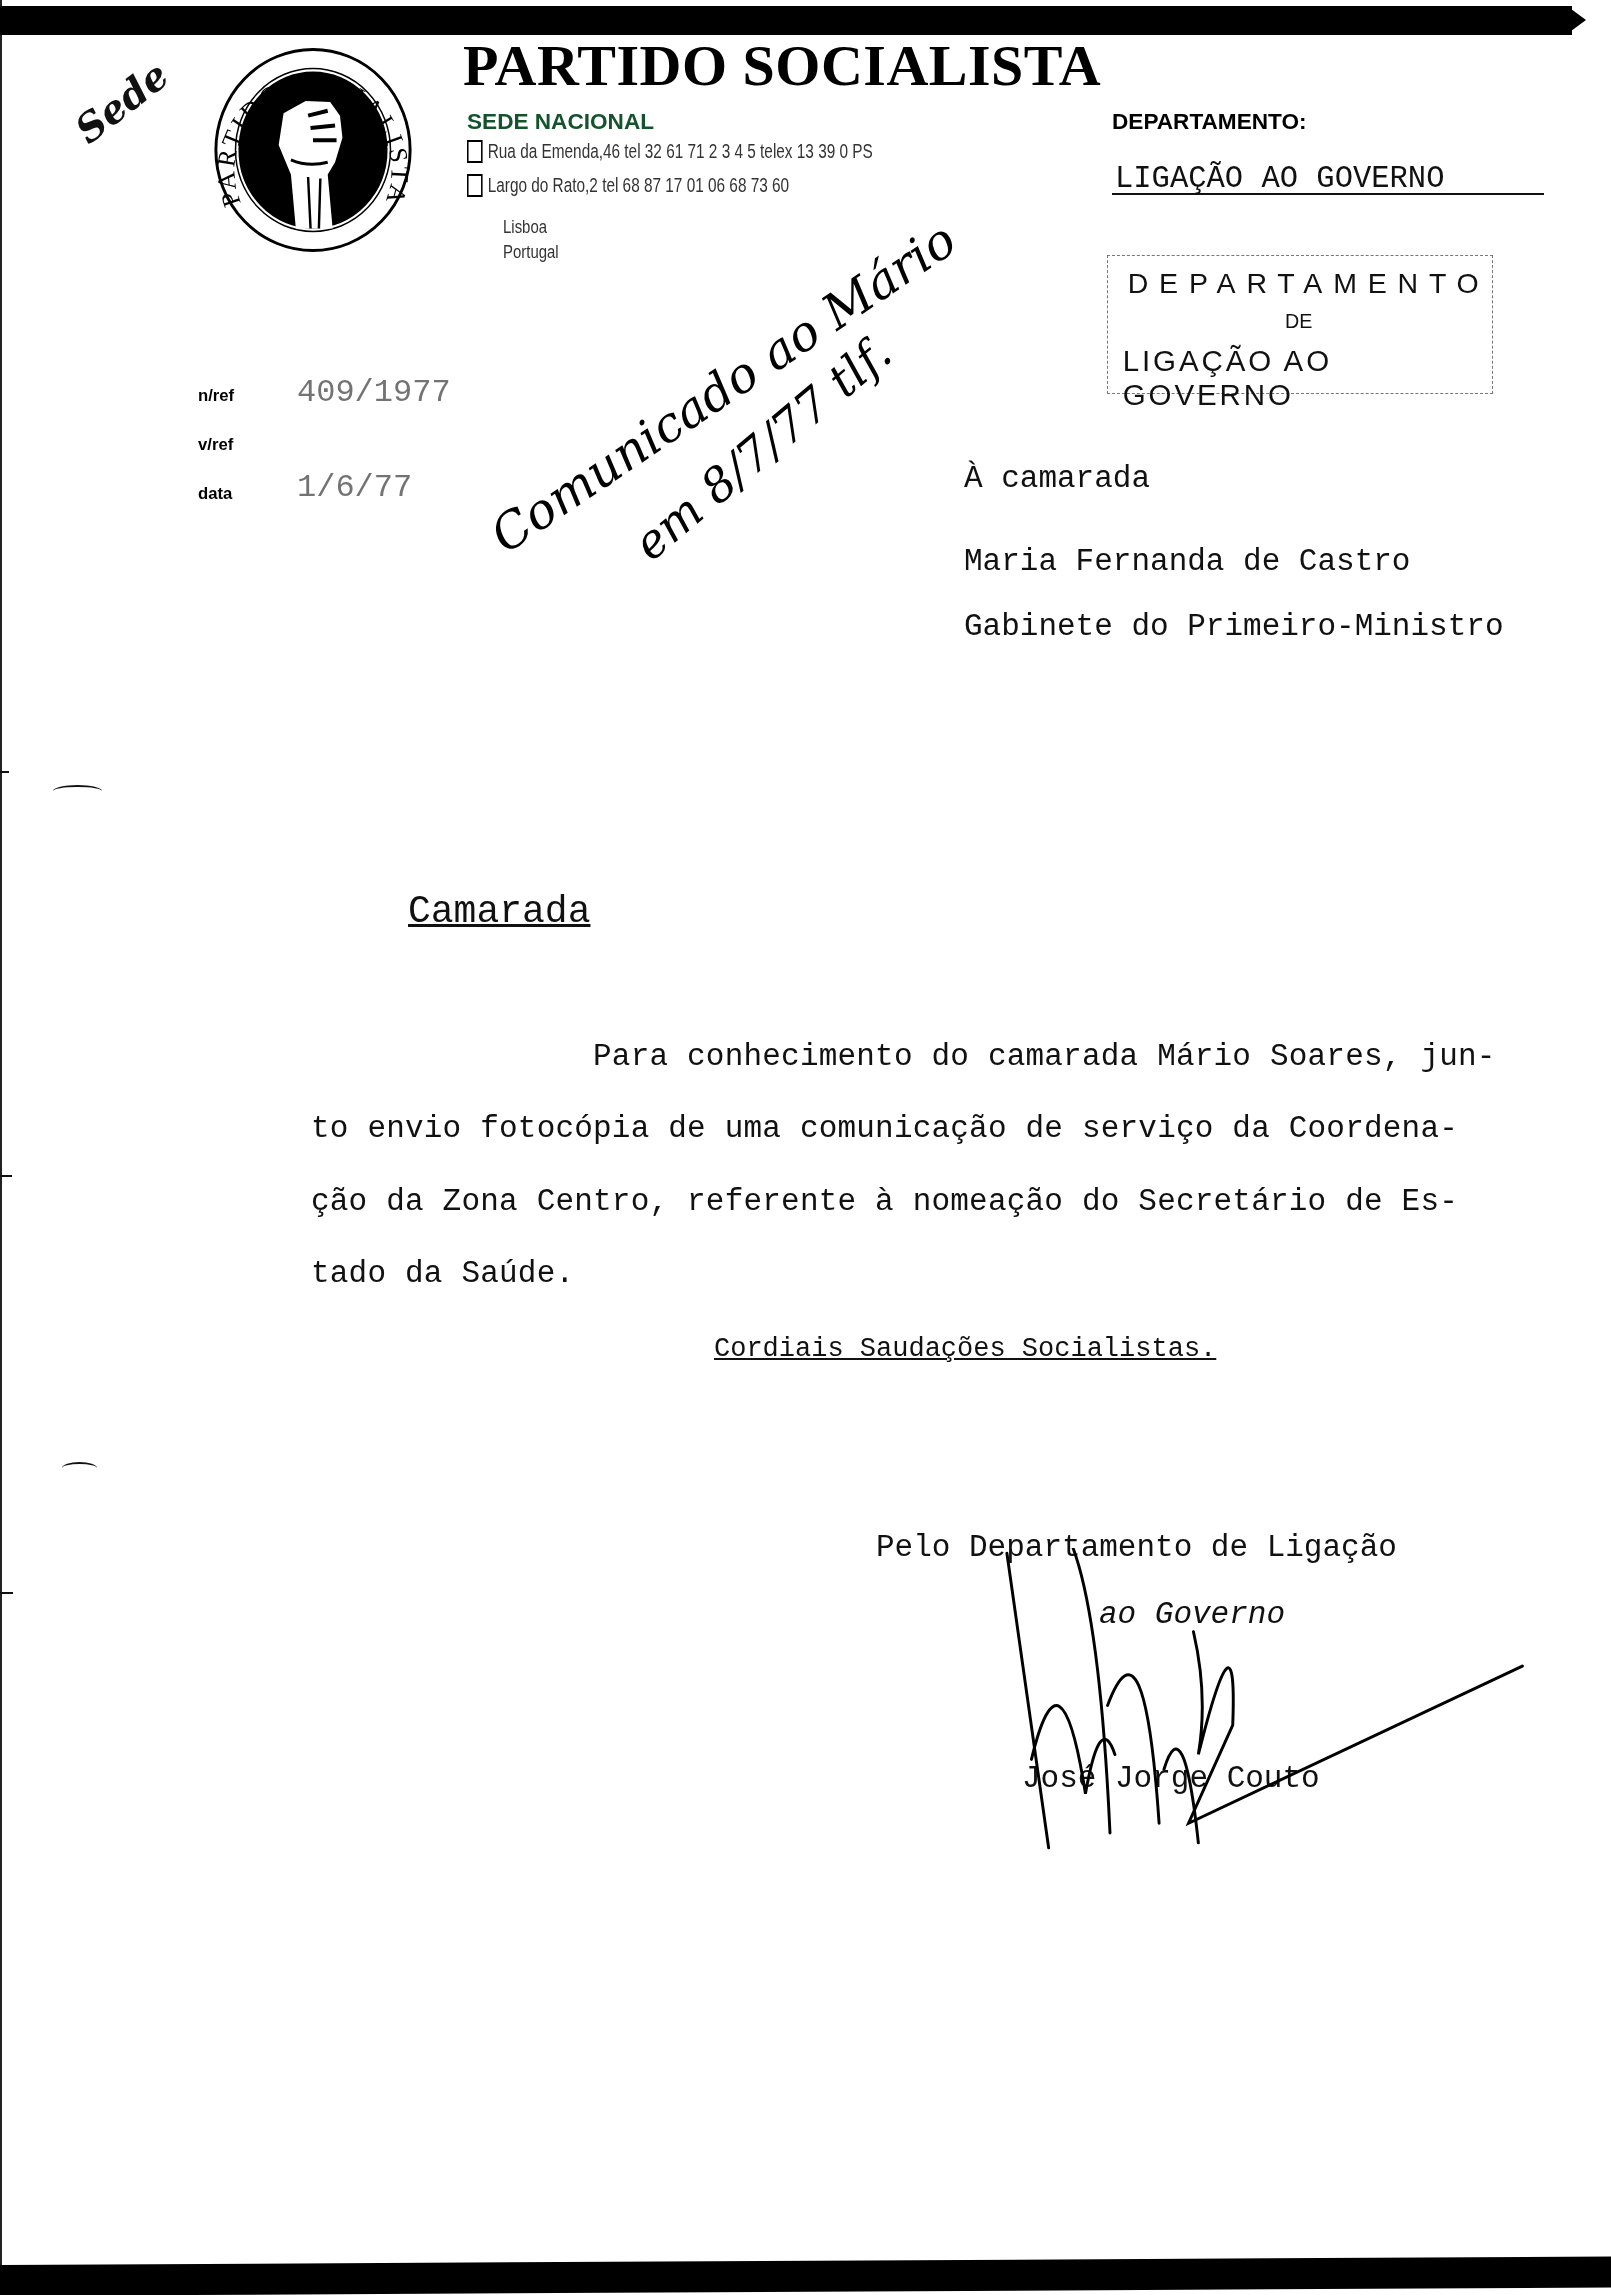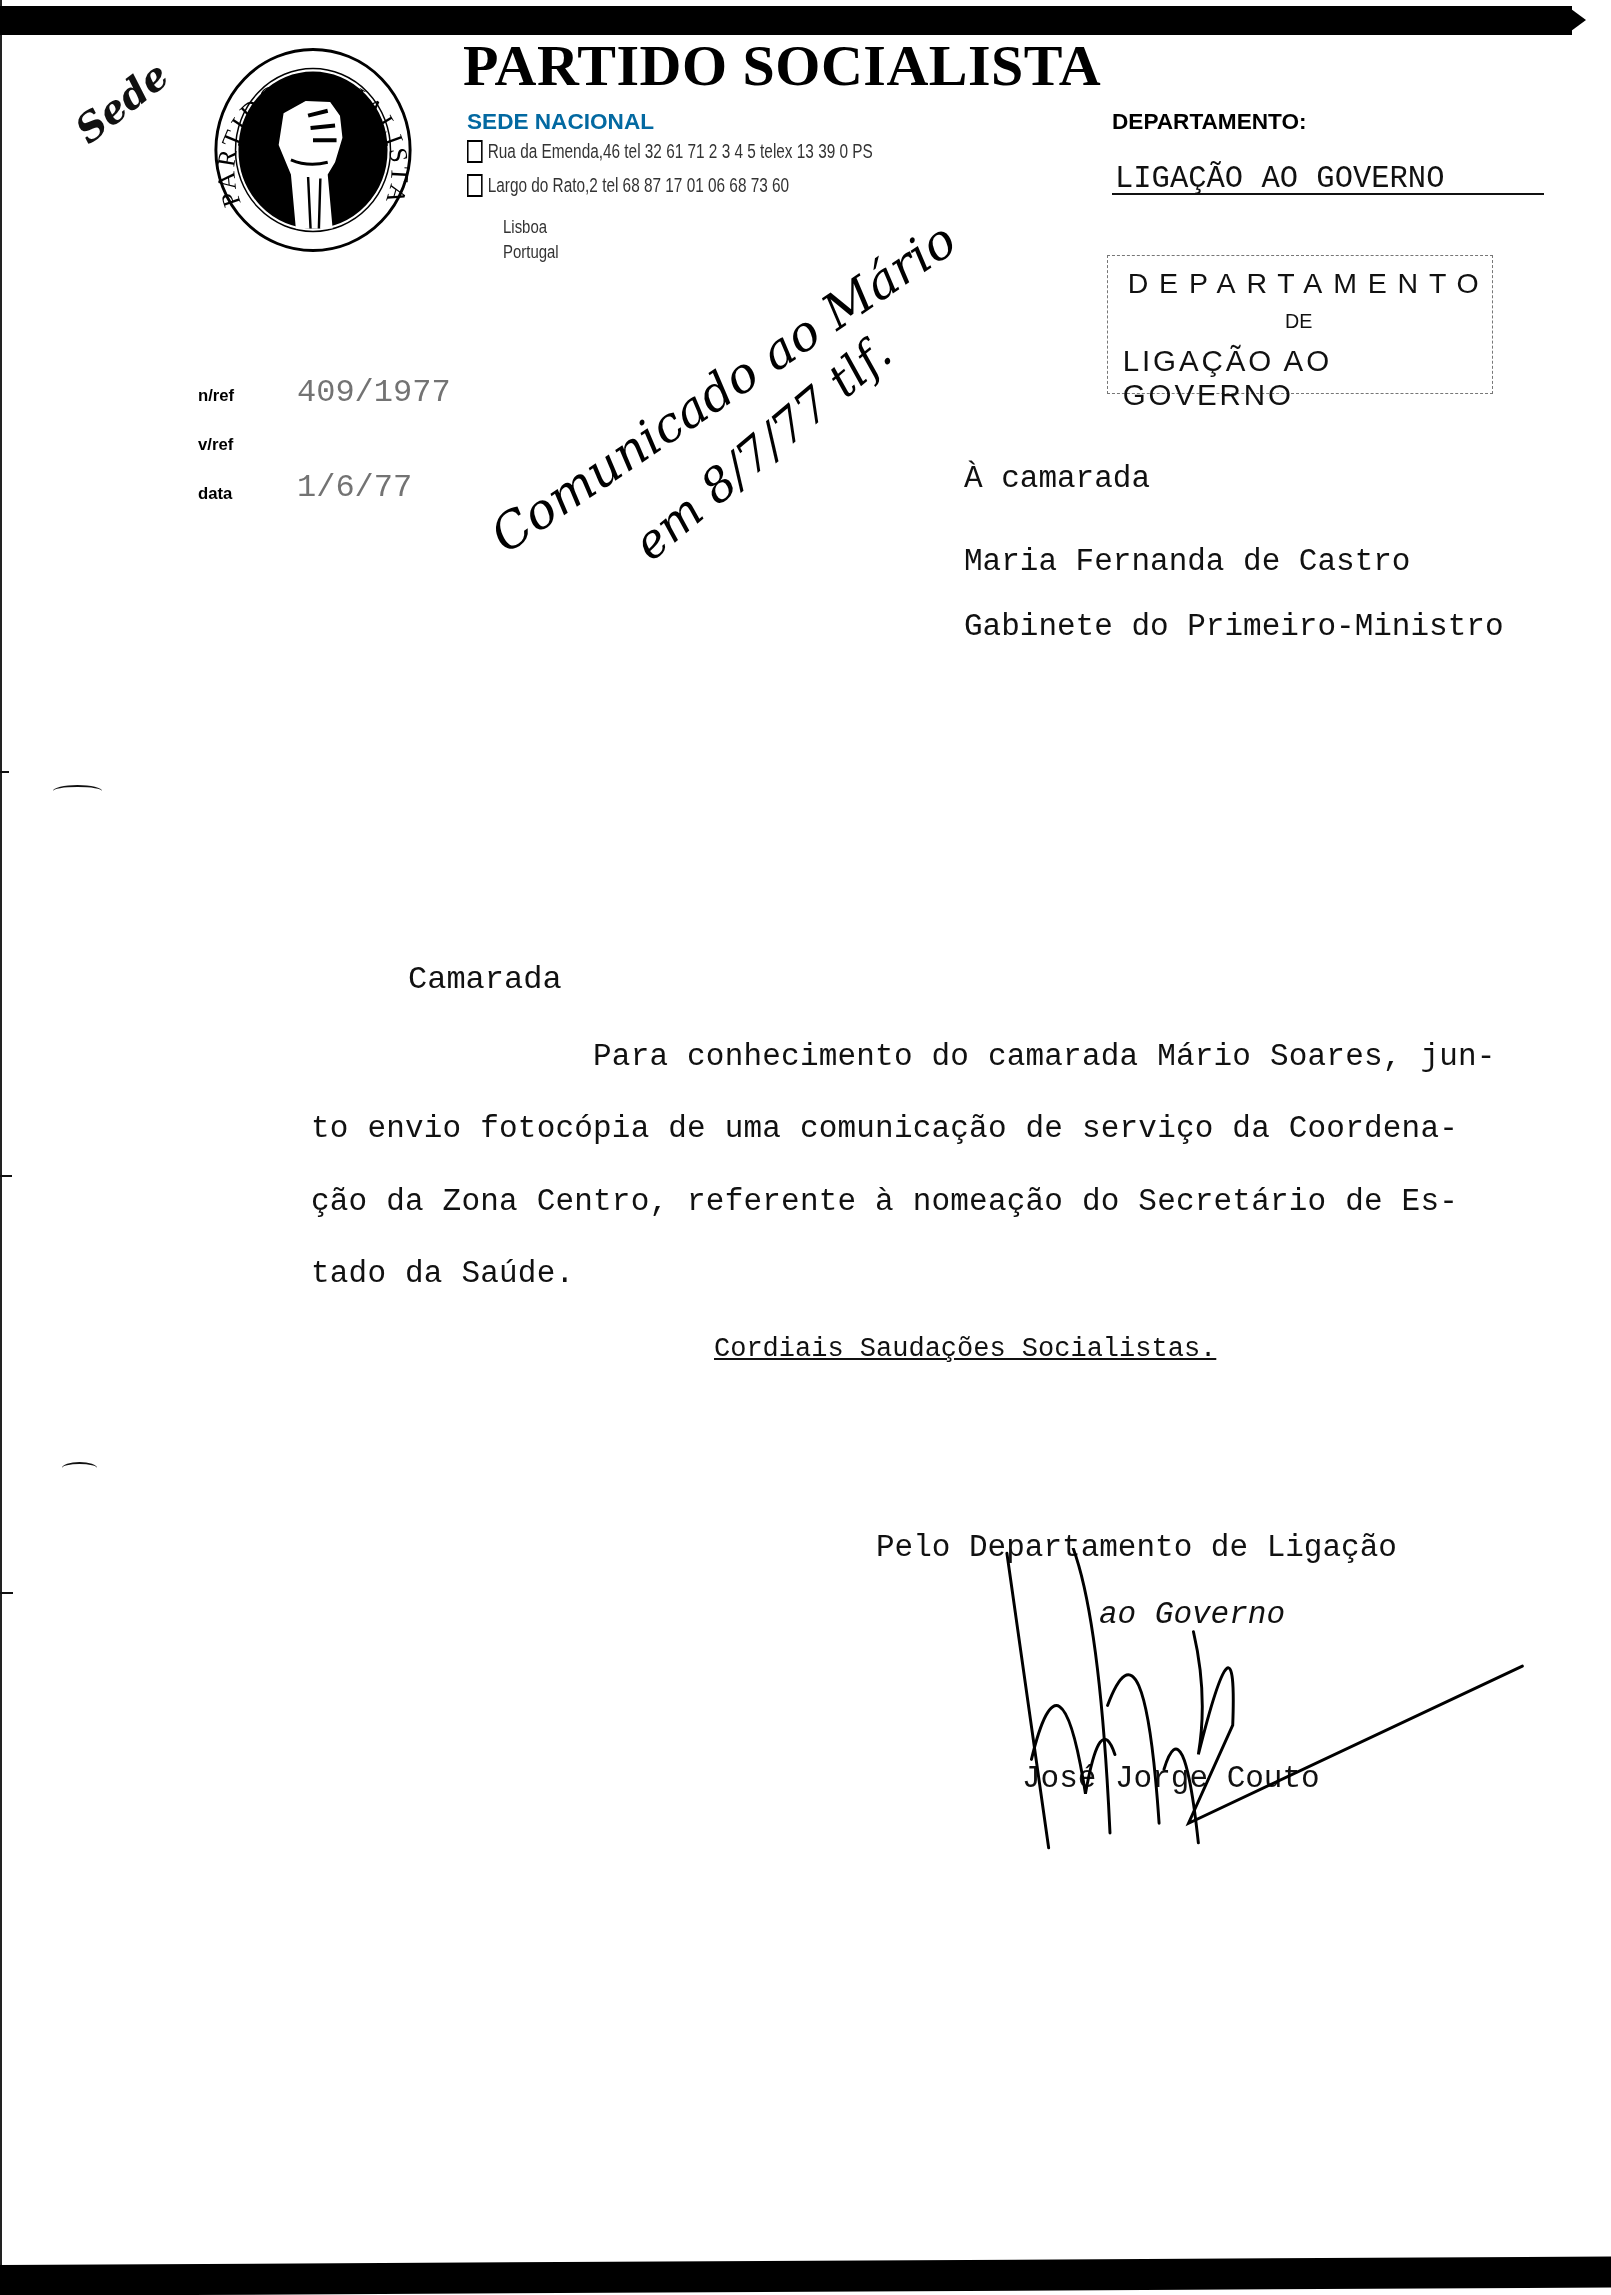--- a/index.html
+++ b/index.html
@@ -9,21 +9,21 @@
   .top-bar { left:0; top:5.9px; width:1572px; height:29.5px; background:#000; }
   .top-bar-tail { left:1567px; top:5.9px; width:0; height:0; border-top:14.7px solid transparent; border-bottom:14.7px solid transparent; border-right:19.7px solid #000; transform:rotate(180deg); }
   .bottom-bar { left:0; top:2265px; width:1612px; height:30.5px; background:#000; transform:skewY(-0.3deg); transform-origin:left bottom; }
   .left-edge { left:0; top:0; width:2px; height:2295px; background:#222; }
   .edge-tick { height:2px; background:#111; left:0; }
   .punch-arc { border-top:2.5px solid #111; border-radius:50%; height:9.8px; }
 
   
   .logo { left:210px; top:47px; width:206px; height:206px; }
   .brand { left:463px; top:37px; font-family:"Liberation Serif", serif; font-weight:bold; font-size:58px; letter-spacing:0.5px; line-height:1; color:#000; }
-  .sede { left:467px; top:109px; font-family:"Liberation Sans", sans-serif; font-weight:bold; font-size:22.6px; color:#0369a1; }
+  .sede { left:467px; top:109px; font-family:"Liberation Sans", sans-serif; font-weight:bold; font-size:22.6px; color:#14532d; }
   .addr-row { left:467px; font-family:"Liberation Sans", sans-serif; font-size:19.7px; color:#333; display:flex; align-items:center; gap:6.9px; transform:scaleX(0.78); transform-origin:left center; }
   .checkbox { width:19.7px; height:22.6px; border:2.5px solid #000; box-sizing:border-box; display:inline-block; }
   .city { left:503px; font-family:"Liberation Sans", sans-serif; font-size:18.7px; color:#333; transform:scaleX(0.8); transform-origin:left; }
 
   .dept-label { left:1112px; top:109px; font-family:"Liberation Sans", sans-serif; font-weight:bold; font-size:22.6px; color:#000; }
   .dept-value { left:1115px; top:162px; font-size:30.5px; color:#111; }
   .dept-rule { left:1112px; top:193px; width:432px; height:2px; background:#111; }
 
   .stamp { left:1107px; top:255px; width:386px; height:139px; border:1.5px dashed #777; box-sizing:border-box; font-family:"Liberation Sans", sans-serif; color:#111; }
   .stamp-l1 { left:19.7px; top:10.8px; font-size:28.5px; letter-spacing:10.8px; }
@@ -31,21 +31,21 @@
   .stamp-l3 { left:14.7px; top:88px; font-size:29.5px; letter-spacing:2.9px; }
 
   .meta-label { left:198px; font-family:"Liberation Sans", sans-serif; font-weight:bold; font-size:16.7px; color:#000; }
   .meta-value { left:297px; font-size:32px; color:#737373; }
 
   .handwriting { left:491px; top:211px; font-family:"DejaVu Serif", serif; font-style:italic; font-size:49px; color:#000; transform:rotate(-34deg); transform-origin:left bottom; white-space:nowrap; line-height:1.05; }
   .handwriting-2 { left:653px; top:393px; font-family:"DejaVu Serif", serif; font-style:italic; font-size:47px; color:#000; transform:rotate(-60deg); transform-origin:left bottom; white-space:nowrap; }
   .scribble { left:69px; top:79px; font-family:"DejaVu Serif", serif; font-style:italic; font-weight:bold; font-size:39px; transform:rotate(-38deg); }
 
   .addr-block { left:964px; font-size:31px; color:#111; }
-  .salutation { left:408px; top:961px; font-size:32px; }
+  .salutation { left:408px; top:890px; font-size:38px;text-decoration:underline; }
   .body-line { left:311px; font-size:31px; white-space:pre; letter-spacing:0.2px;text-align:right; }
   .closing { left:714px; top:1334px; font-size:27px;text-decoration:underline; }
   .sign-line { font-size:31px; white-space:pre; }
   .signature { left:1002px; top:1548px; width:540px; height:305px; }
 </style>
 </head>
 <body>
 
 <div class="abs left-edge"></div>
 <div class="abs top-bar"></div>

